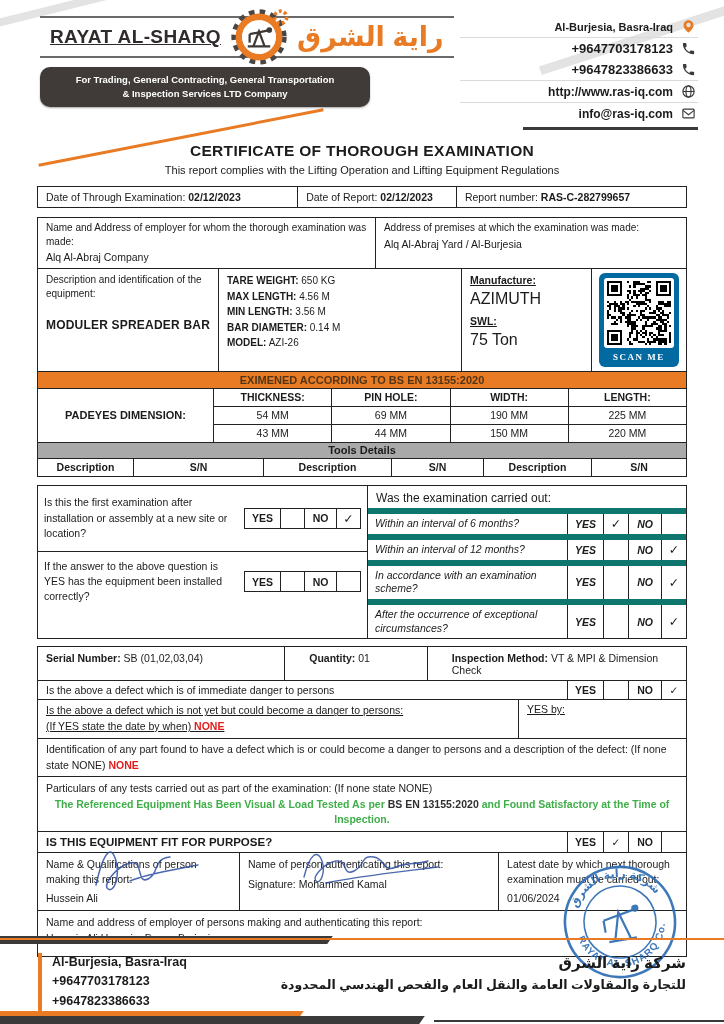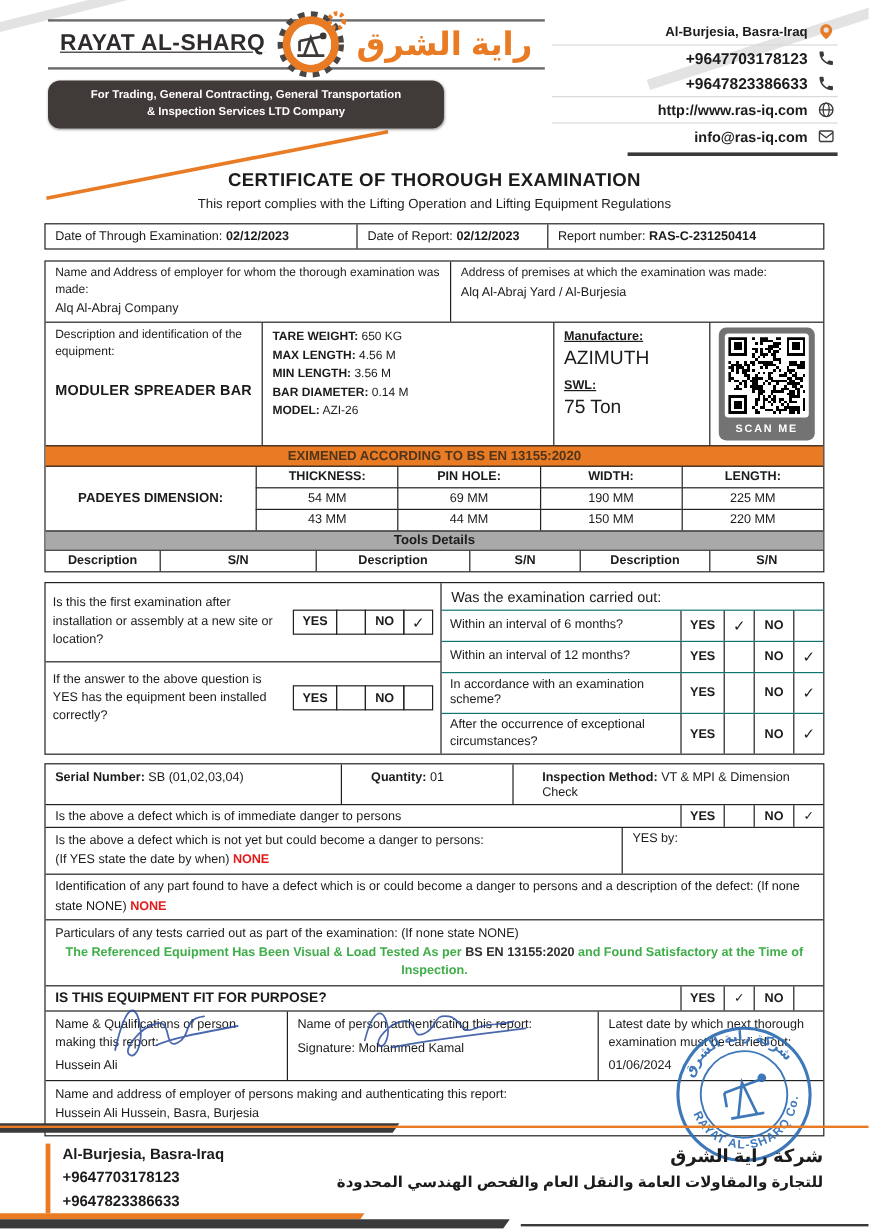--- a/index.html
+++ b/index.html
@@ -50,21 +50,21 @@
   .emp-val { font-size:10.5px; margin-top:2px; }
 
   .equip-row { display:grid; grid-template-columns:180px 243px 130px 1fr; }
   .equip-cell { padding:4px 8px; font-size:10px; line-height:1.4; }
   .equip-cell + .equip-cell { border-left:1px solid #222; }
   .equip-name { font-weight:bold; font-size:12px; margin-top:16px; letter-spacing:.2px; }
   .spec-line { font-size:10px; line-height:1.55; }
   .manu-label { font-weight:bold; text-decoration:underline; font-size:10.5px; }
   .manu-val { font-size:16px; margin-bottom:4px; }
   .qr-cellwrap { display:flex; align-items:center; justify-content:center; padding:4px; }
-  .qr-box { background:#737373; border-radius:6px; padding:5px 5px 3px; width:80px; }
+  .qr-box { background:#0369a1; border-radius:6px; padding:5px 5px 3px; width:80px;font-family:Liberation Serif, serif; }
   .qr-white { background:#fff; border-radius:3px; padding:3px; }
   .qr-white svg { width:64px; height:64px; display:block; }
   .qr-caption { color:#fff; text-align:center; font-size:9px; font-weight:bold; letter-spacing:1.5px; padding-top:3px; }
 
   .orange-banner { background:#E87B23; border-top:1px solid #222; border-bottom:1px solid #222; text-align:center; font-weight:bold; font-size:11px; color:#50351a; padding:2px 0; }
 
   
   .padeyes { display:grid; grid-template-columns:175px repeat(4,1fr); font-size:10.5px; text-align:center; }
   .pd-label { grid-row:1/4; display:flex; align-items:center; justify-content:center; font-weight:bold; font-size:11px; }
   .pd-cell { border-left:1px solid #222; padding:2.5px 2px; }
@@ -80,35 +80,35 @@
   
   .qblock { margin-top:8px; display:flex; }
   .q-left { width:330px; border-right:1px solid #222; }
   .q-item { display:flex; align-items:center; gap:6px; padding:7px 6px; }
   .q-item-first { border-bottom:1px solid #222; min-height:66px; }
   .q-text { width:198px; font-size:10.5px; line-height:1.45; }
   .q-boxes { display:grid; grid-template-columns:36px 24px 32px 24px; }
   .q-box { border:1px solid #222; height:21px; margin-left:-1px; display:flex; align-items:center; justify-content:center; font-size:10.5px; font-weight:bold; }
   .q-right { flex:1; }
   .q-right-header { font-size:12px; padding:5px 8px 3px; }
-  .qr-row { display:grid; grid-template-columns:1fr 36px 25px 33px 25px; border-top:1px solid #0f766e; min-height:26px; }
+  .qr-row { display:grid; grid-template-columns:1fr 36px 25px 33px 25px; border-top:6px solid #0f766e; min-height:26px;font-style:italic; }
   .qr-text { font-size:10.5px; padding:3px 7px; display:flex; align-items:center; line-height:1.3; }
   .qr-cell { border-left:1px solid #222; display:flex; align-items:center; justify-content:center; font-size:10.5px; font-weight:bold; }
   .mark { font-weight:bold; font-size:12.5px; }
 
   
   .block4 { margin-top:7px; position:relative; }
   .serial-row { display:grid; grid-template-columns:38% 22% 40%; font-size:10.5px; }
   .serial-row > div { padding:4.5px 8px; }
   .serial-row > div + div { border-left:1px solid #222;padding-left:24px; }
   .d-rowA { display:flex; align-items:stretch; border-top:1px solid #222; }
   .d-textA { flex:1; padding:3px 8px; font-size:10.5px; display:flex; align-items:center; }
   .d-cells { display:grid; grid-template-columns:36px 25px 33px 25px; }
   .d-cell { border-left:1px solid #222; display:flex; align-items:center; justify-content:center; font-size:10.5px; font-weight:bold; }
-  .d-rowB { display:flex; border-top:1px solid #222; }
+  .d-rowB { display:flex; border-top:1px solid #222;text-decoration:underline; }
   .d-b-left { flex:1; padding:3px 8px; font-size:10.5px; line-height:1.5; }
   .d-b-right { width:168px; border-left:1px solid #222; padding:3px 8px; font-size:10.5px; }
   .d-row { border-top:1px solid #222; padding:3.5px 8px; font-size:10.5px; line-height:1.45; }
   .green-line { color:#3fae49; text-align:center; font-weight:bold; font-size:10.5px; margin-top:1px; }
   .green-bold { color:#2f2f2f; font-weight:bold; }
   .fit-text { flex:1; padding:4px 8px; font-size:11.5px; font-weight:bold; display:flex; align-items:center; }
 
   
   .sig-row { display:grid; grid-template-columns:31% 40% 29%; border-top:1px solid #222; }
   .sig-cell { padding:4px 8px; font-size:10.5px; line-height:1.4; position:relative; min-height:48px; }
@@ -224,21 +224,21 @@
       <div class="meta-cell">
         <span>Date of Through Examination:</span>
         <span class="b">02/12/2023</span>
       </div>
       <div class="meta-cell">
         <span>Date of Report:</span>
         <span class="b">02/12/2023</span>
       </div>
       <div class="meta-cell">
         <span>Report number:</span>
-        <span class="b">RAS-C-231250414</span>
+        <span class="b">RAS-C-282799657</span>
       </div>
     </div>
 
     <div class="tbl block2">
       <div class="emp-row">
         <div class="emp-cell">
           <div>Name and Address of employer for whom the thorough examination was made:</div>
           <div class="emp-val">Alq Al-Abraj Company</div>
         </div>
         <div class="emp-cell">

